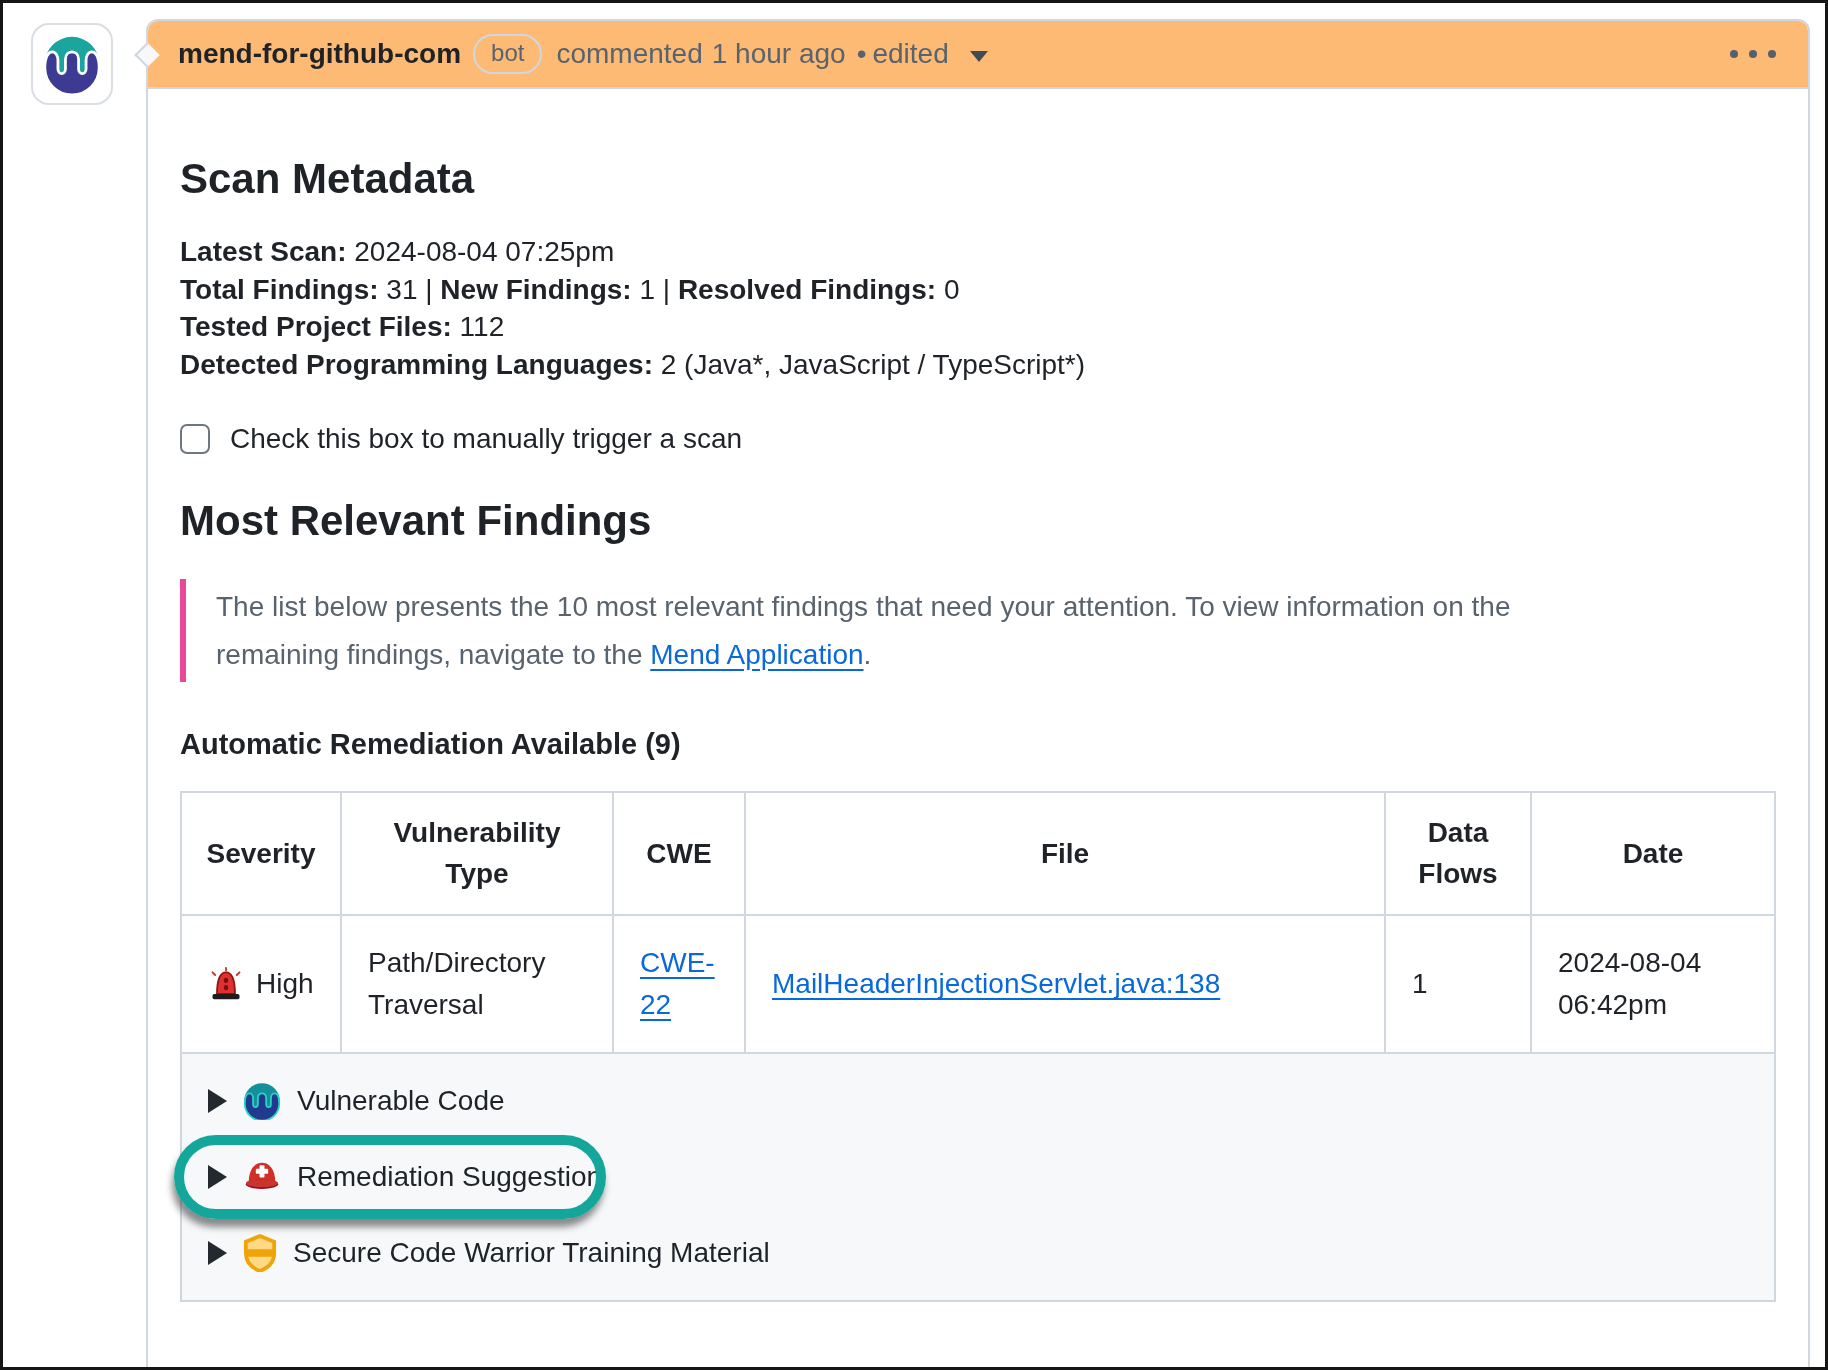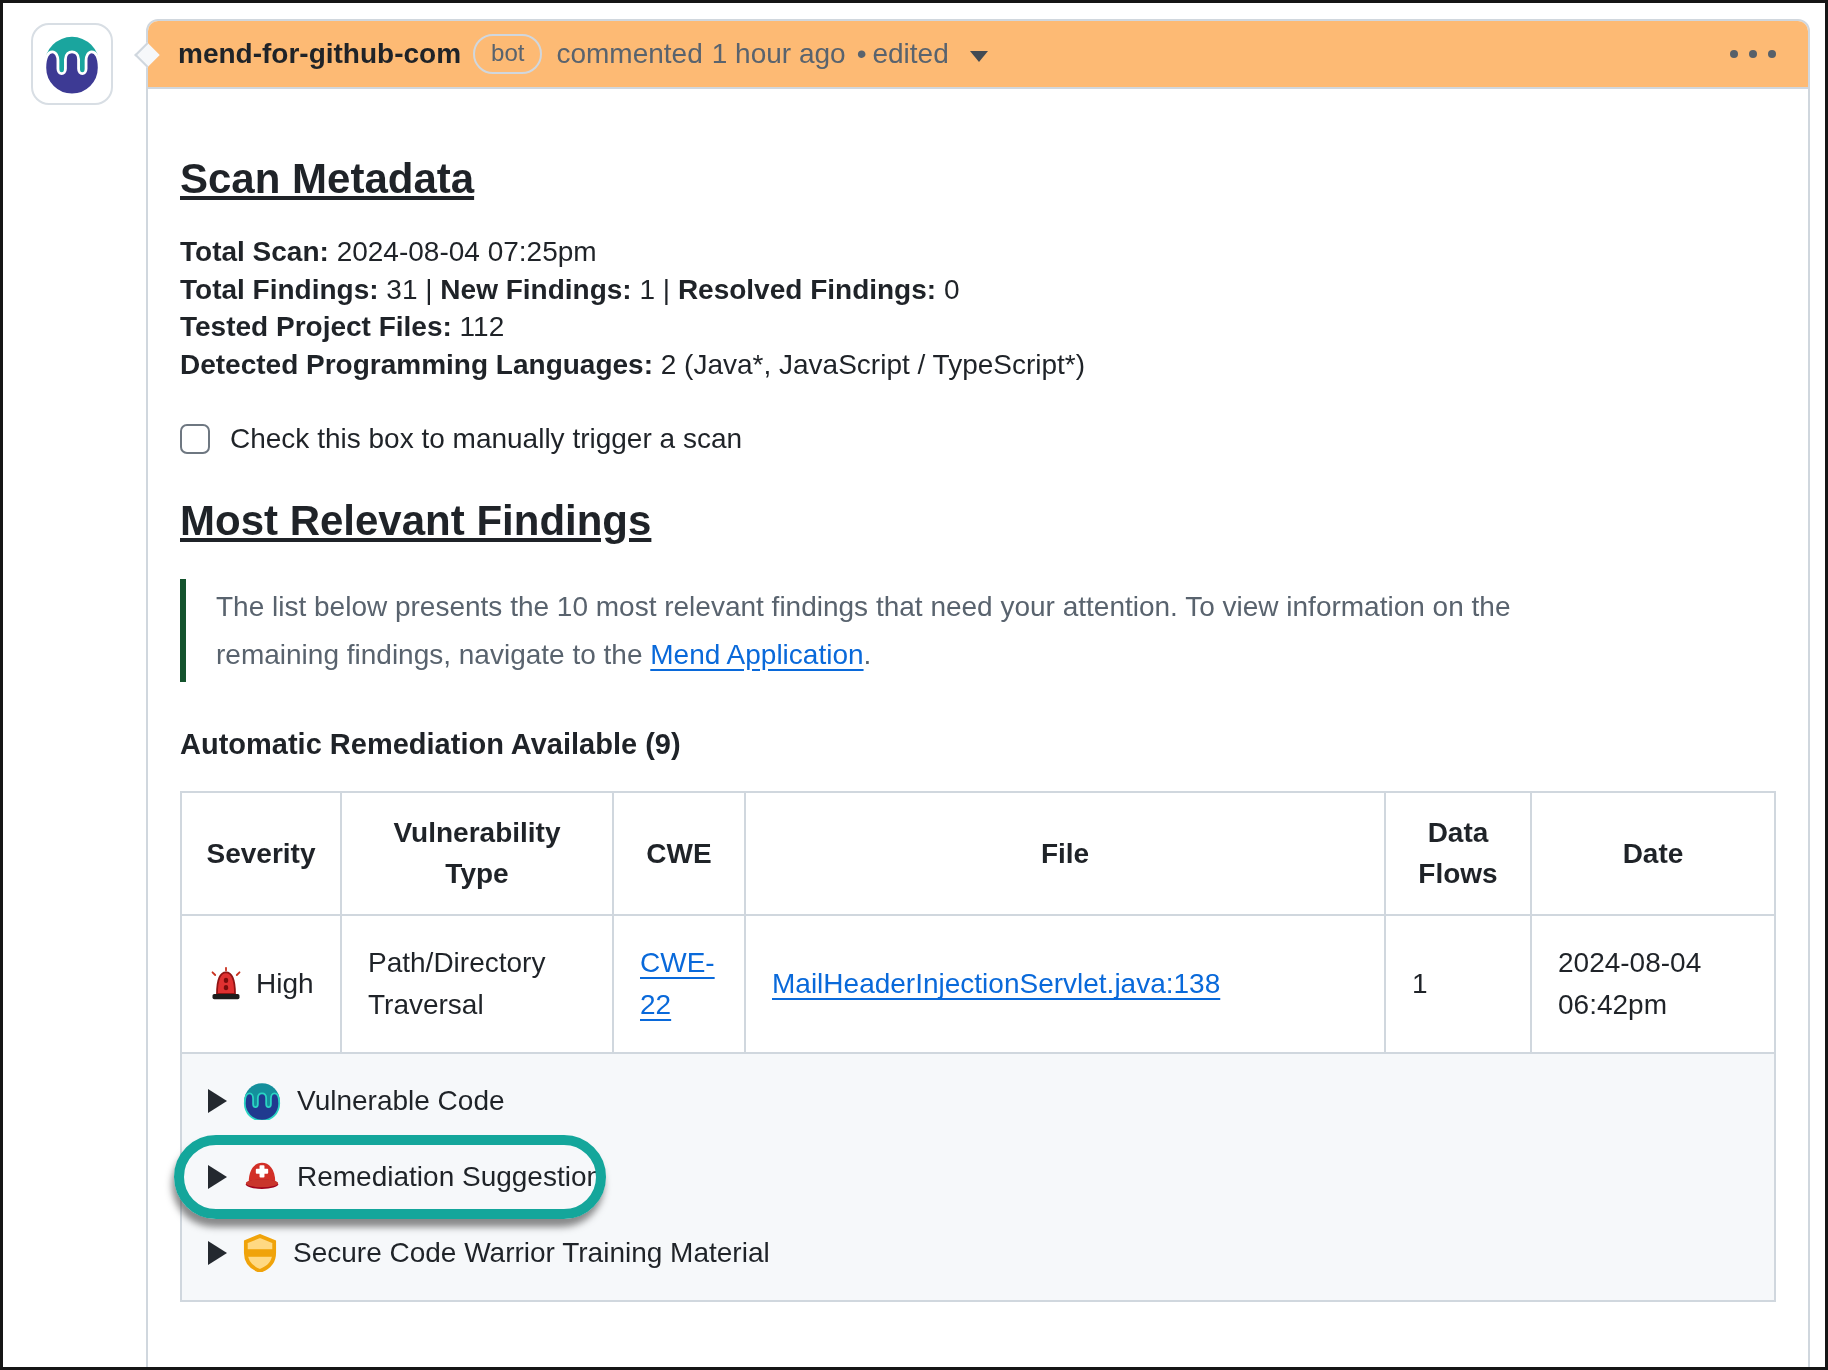--- a/index.html
+++ b/index.html
@@ -19,26 +19,26 @@
   .hdr-muted{margin-right:9px;}
   .sep-dot{margin:0 6px 0 2px;}
   .edited-wrap{display:inline-flex;align-items:center;gap:21px;cursor:pointer;}
   .caret-down{width:0;height:0;border-left:9px solid transparent;border-right:9px solid transparent;border-top:11px solid #424a53;margin-top:4px;}
   .kebab{margin-left:auto;display:flex;gap:11px;align-items:center;padding:8px 2px;cursor:pointer;}
   .kebab i{width:8px;height:8px;border-radius:50%;background:#57606a;}
 
   
   .card-body{padding:24px 32px 40px;color:#1f2328;font-size:28px;}
   h1.title{font-size:58px;font-weight:700;margin:18px 0 0;padding-bottom:26px;border-bottom:2px solid #d8dee4;letter-spacing:-0.5px;}
-  h2.section{font-size:42px;font-weight:700;margin:42px 0 0;text-decoration:underline;}
+  h2.section{font-size:42px;font-weight:700;margin:42px 0 0;}
   .meta{margin:30px 0 0;line-height:1.34;font-size:28px;}
   .meta b{font-weight:700;}
   .checkbox-row{margin-top:40px;display:flex;align-items:center;gap:20px;font-size:28px;}
   .checkbox{width:30px;height:30px;box-sizing:border-box;border:2px solid #6e7781;border-radius:7px;background:#fff;cursor:pointer;flex:none;}
-  blockquote.note{margin:34px 0 0;padding:4px 0 4px 30px;border-left:6px solid #14532d;color:#59636e;line-height:1.7;font-size:28px;max-width:1420px;}
+  blockquote.note{margin:34px 0 0;padding:4px 0 4px 30px;border-left:6px solid #ec4899;color:#59636e;line-height:1.7;font-size:28px;max-width:1420px;}
   a.link{color:#0969da;text-decoration:underline;text-underline-offset:5px;cursor:pointer;}
   .subheading{margin:46px 0 0;font-weight:700;font-size:29px;}
 
   
   table.findings{margin-top:30px;width:100%;border-collapse:collapse;table-layout:fixed;font-size:28px;}
   table.findings th,table.findings td{border:2px solid #d0d7de;box-sizing:border-box;}
   table.findings th{padding:20px 22px;font-weight:700;text-align:center;line-height:1.45;}
   table.findings td{padding:26px 26px;line-height:1.5;vertical-align:middle;text-align:left;}
   col.c-sev{width:160px;} col.c-type{width:272px;} col.c-cwe{width:132px;}
   col.c-file{width:640px;} col.c-flow{width:146px;}
@@ -83,21 +83,21 @@
           <i></i>
         </span>
     </div>
 
     <div class="card-body">
 
 
       <h2 class="section">Scan Metadata</h2>
 
       <p class="meta">
-        <b>Total Scan:</b>
+        <b>Latest Scan:</b>
         <span>2024-08-04 07:25pm</span><br>
         <b>Total Findings:</b>
         <span>31</span>
         <span>|</span>
         <b>New Findings:</b>
         <span>1</span>
         <span>|</span>
         <b>Resolved Findings:</b>
         <span>0</span><br>
         <b>Tested Project Files:</b>

